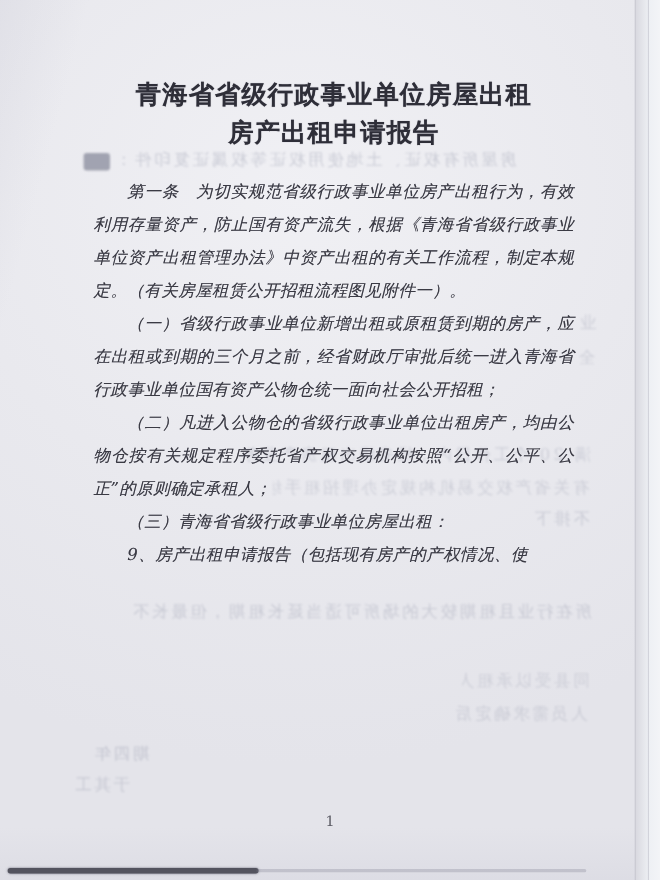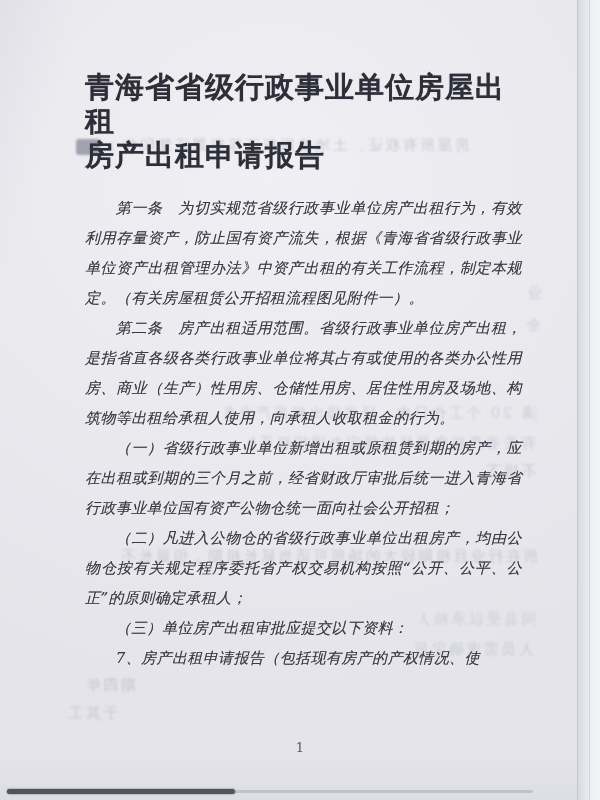--- a/index.html
+++ b/index.html
@@ -32,22 +32,22 @@
     box-shadow:0 0 2px rgba(80,80,95,.85);
   }
   .bottom-strip::after{
     content:"";position:absolute;left:226px;top:1px;width:300px;height:3px;
     background:rgba(120,120,138,.28);border-radius:2px;
   }
   .content{
     position:absolute;top:70px;left:85px;width:437px;color:#3a3a44;
   }
   .title{
-    font-weight:bold;color:#2e2e38;
-    font-size:29px;line-height:34px;letter-spacing:1px;
+    text-align:center;font-weight:bold;color:#2e2e38;
+    font-size:23px;line-height:34px;letter-spacing:1px;
     text-shadow:0 0 .7px rgba(46,46,60,.6);
   }
   .bodytext{
     margin-top:21px;
     font-size:15px;line-height:30px;letter-spacing:.4px;
     text-align:justify;text-justify:inter-ideograph;
     text-shadow:0 0 .6px rgba(58,58,70,.5);
     font-style:italic;
   }
   .bodytext p{margin:0;text-indent:2.05em;}
@@ -95,25 +95,24 @@
   <div class="bleed b9">期四年</div>
   <div class="bleed b10">于其工</div>
 
   <div class="content">
     <div class="title">
       <div>青海省省级行政事业单位房屋出租</div>
       <div>房产出租申请报告</div>
     </div>
     <div class="bodytext">
       <p>第一条　为切实规范省级行政事业单位房产出租行为，有效利用存量资产，防止国有资产流失，根据《青海省省级行政事业单位资产出租管理办法》中资产出租的有关工作流程，制定本规定。（有关房屋租赁公开招租流程图见附件一）。</p>
-      <p>第二条　房产出租适用范围。省级行政事业单位房产出租，是指省直各级各类行政事业单位将其占有或使用的各类办公性用房、商业（生产）性用房、仓储性用房、居住性用房及场地、构筑物等出租给承租人使用，向承租人收取租金的行为。</p>
       <p>（一）省级行政事业单位新增出租或原租赁到期的房产，应在出租或到期的三个月之前，经省财政厅审批后统一进入青海省行政事业单位国有资产公物仓统一面向社会公开招租；</p>
       <p>（二）凡进入公物仓的省级行政事业单位出租房产，均由公物仓按有关规定程序委托省产权交易机构按照“公开、公平、公正”的原则确定承租人；</p>
-      <p>（三）单位房产出租审批应提交以下资料：</p>
-      <p>7、房产出租申请报告（包括现有房产的产权情况、使</p>
+      <p>（三）青海省省级行政事业单位房屋出租：</p>
+      <p>9、房产出租申请报告（包括现有房产的产权情况、使</p>
     </div>
   </div>
 
   <div class="pagenum">1</div>
 
   <div class="right-edge"></div>
   <div class="bottom-strip"></div>
 
 </div>
 

